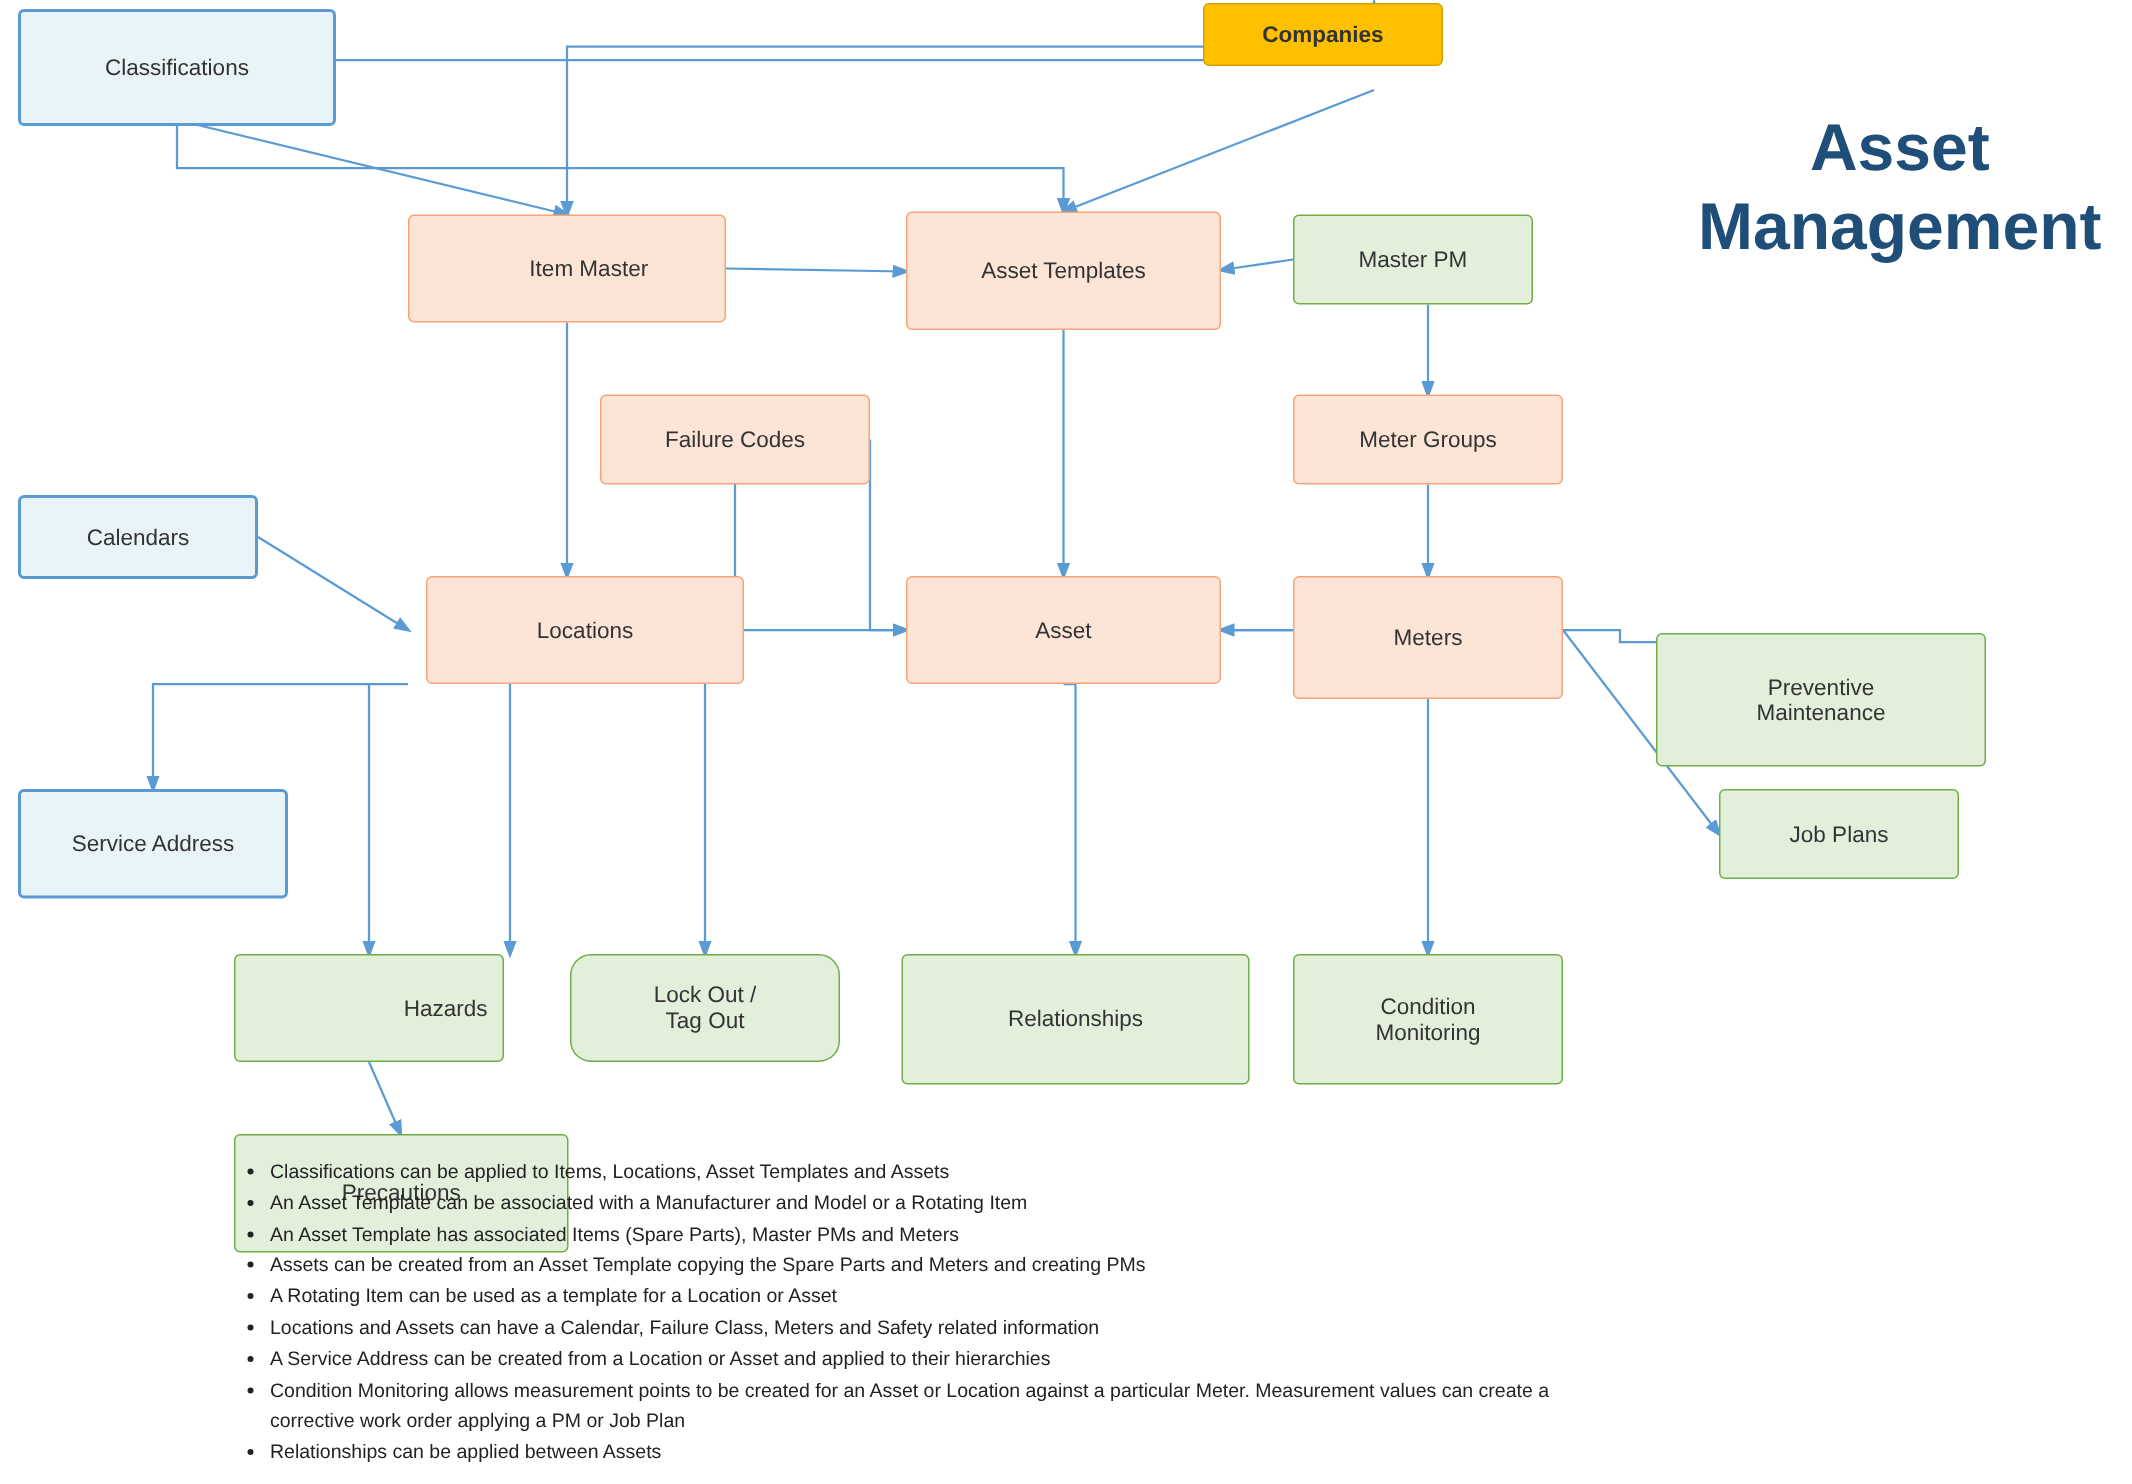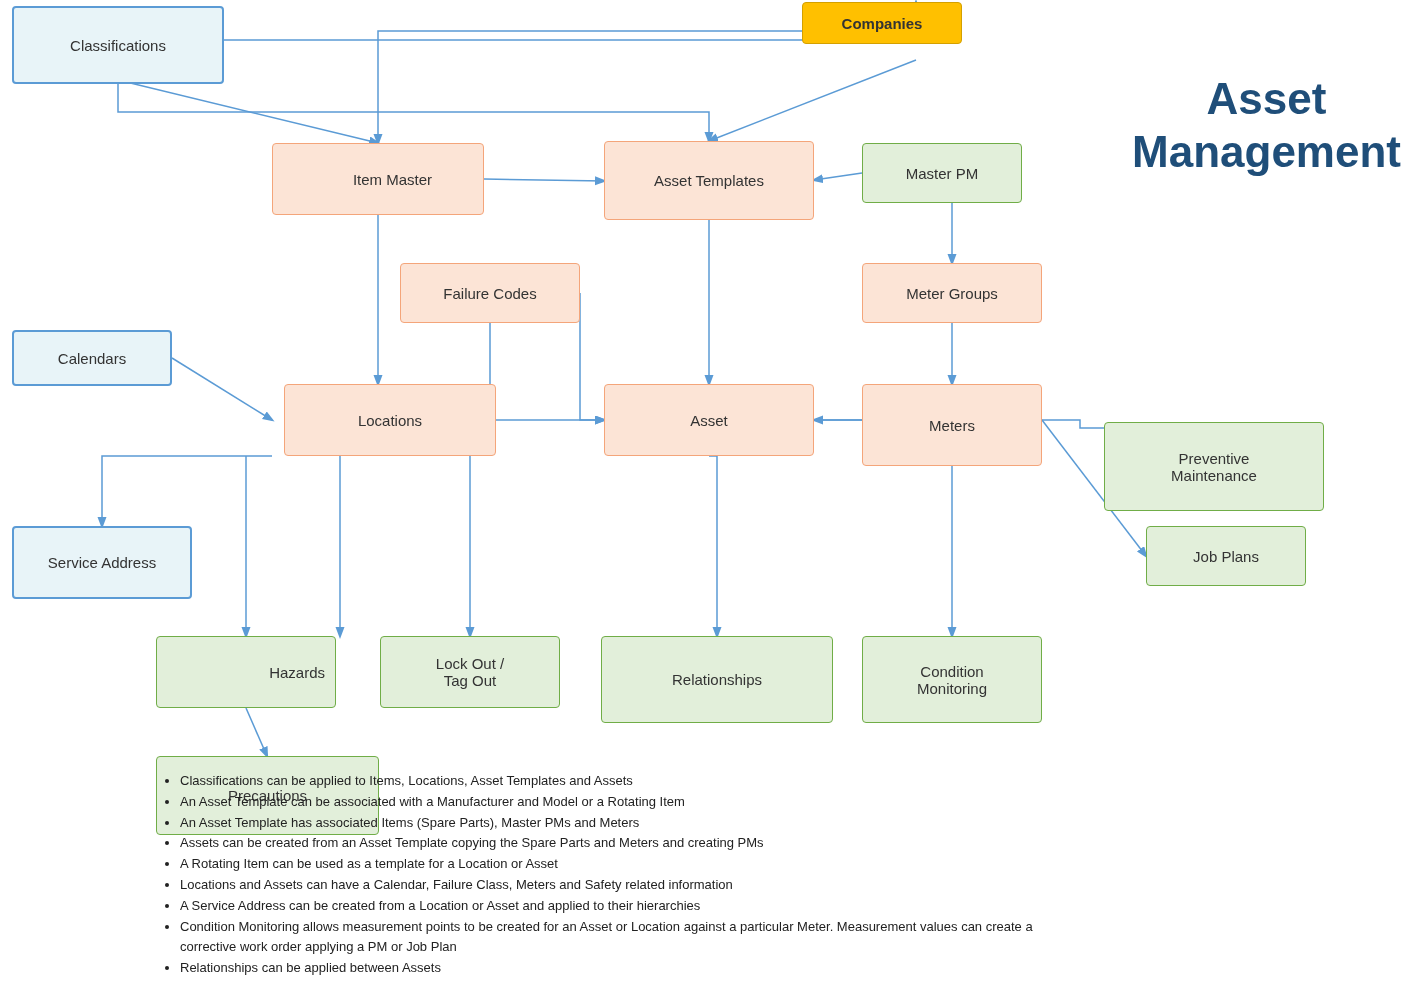--- a/index.html
+++ b/index.html
@@ -221,21 +221,21 @@
   </div>
 
   <div class="node node-green" style="left:1146px;top:526px;width:160px;height:60px;">
     <span>Job Plans</span>
   </div>
 
   <div class="node node-green" style="left:156px;top:636px;width:180px;height:72px;justify-content:flex-end;">
     <span>Hazards</span>
   </div>
 
-  <div class="node node-green" style="left:380px;top:636px;width:180px;height:72px;white-space:pre-line;">
+  <div class="node node-green" style="left:380px;top:636px;width:180px;height:72px;white-space:pre-line;border-radius:14px;">
     <span>Lock Out /
 Tag Out</span>
   </div>
 
   <div class="node node-green" style="left:601px;top:636px;width:232px;height:87px;">
     <span>Relationships</span>
   </div>
 
   <div class="node node-green" style="left:862px;top:636px;width:180px;height:87px;white-space:pre-line;">
     <span>Condition

